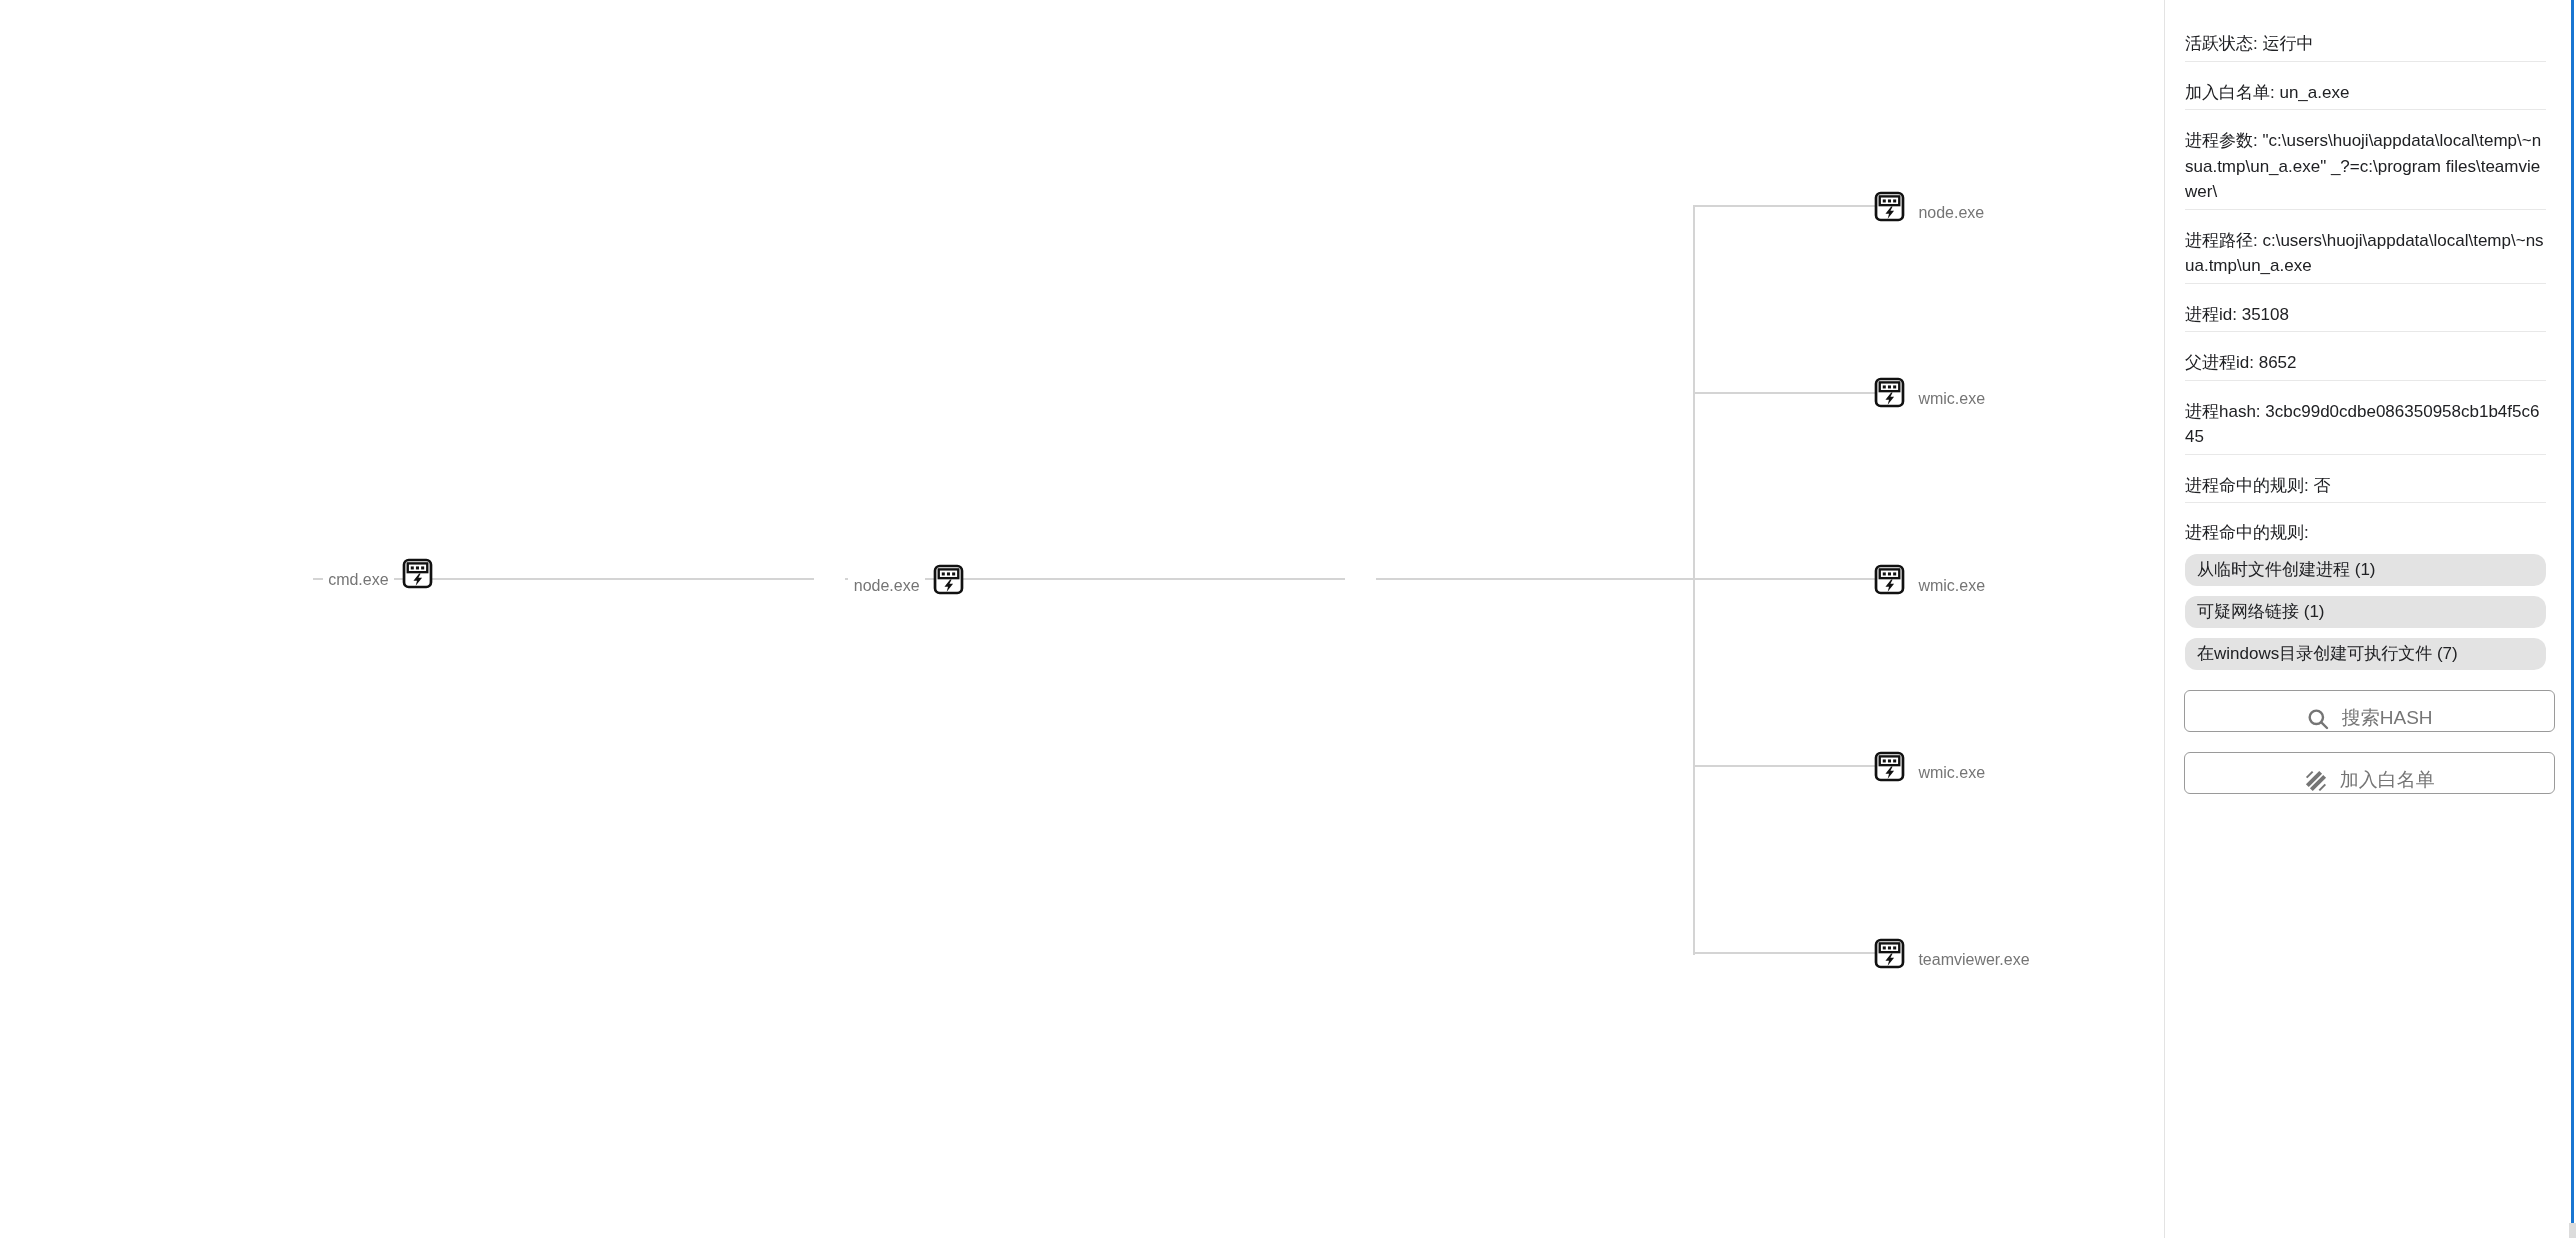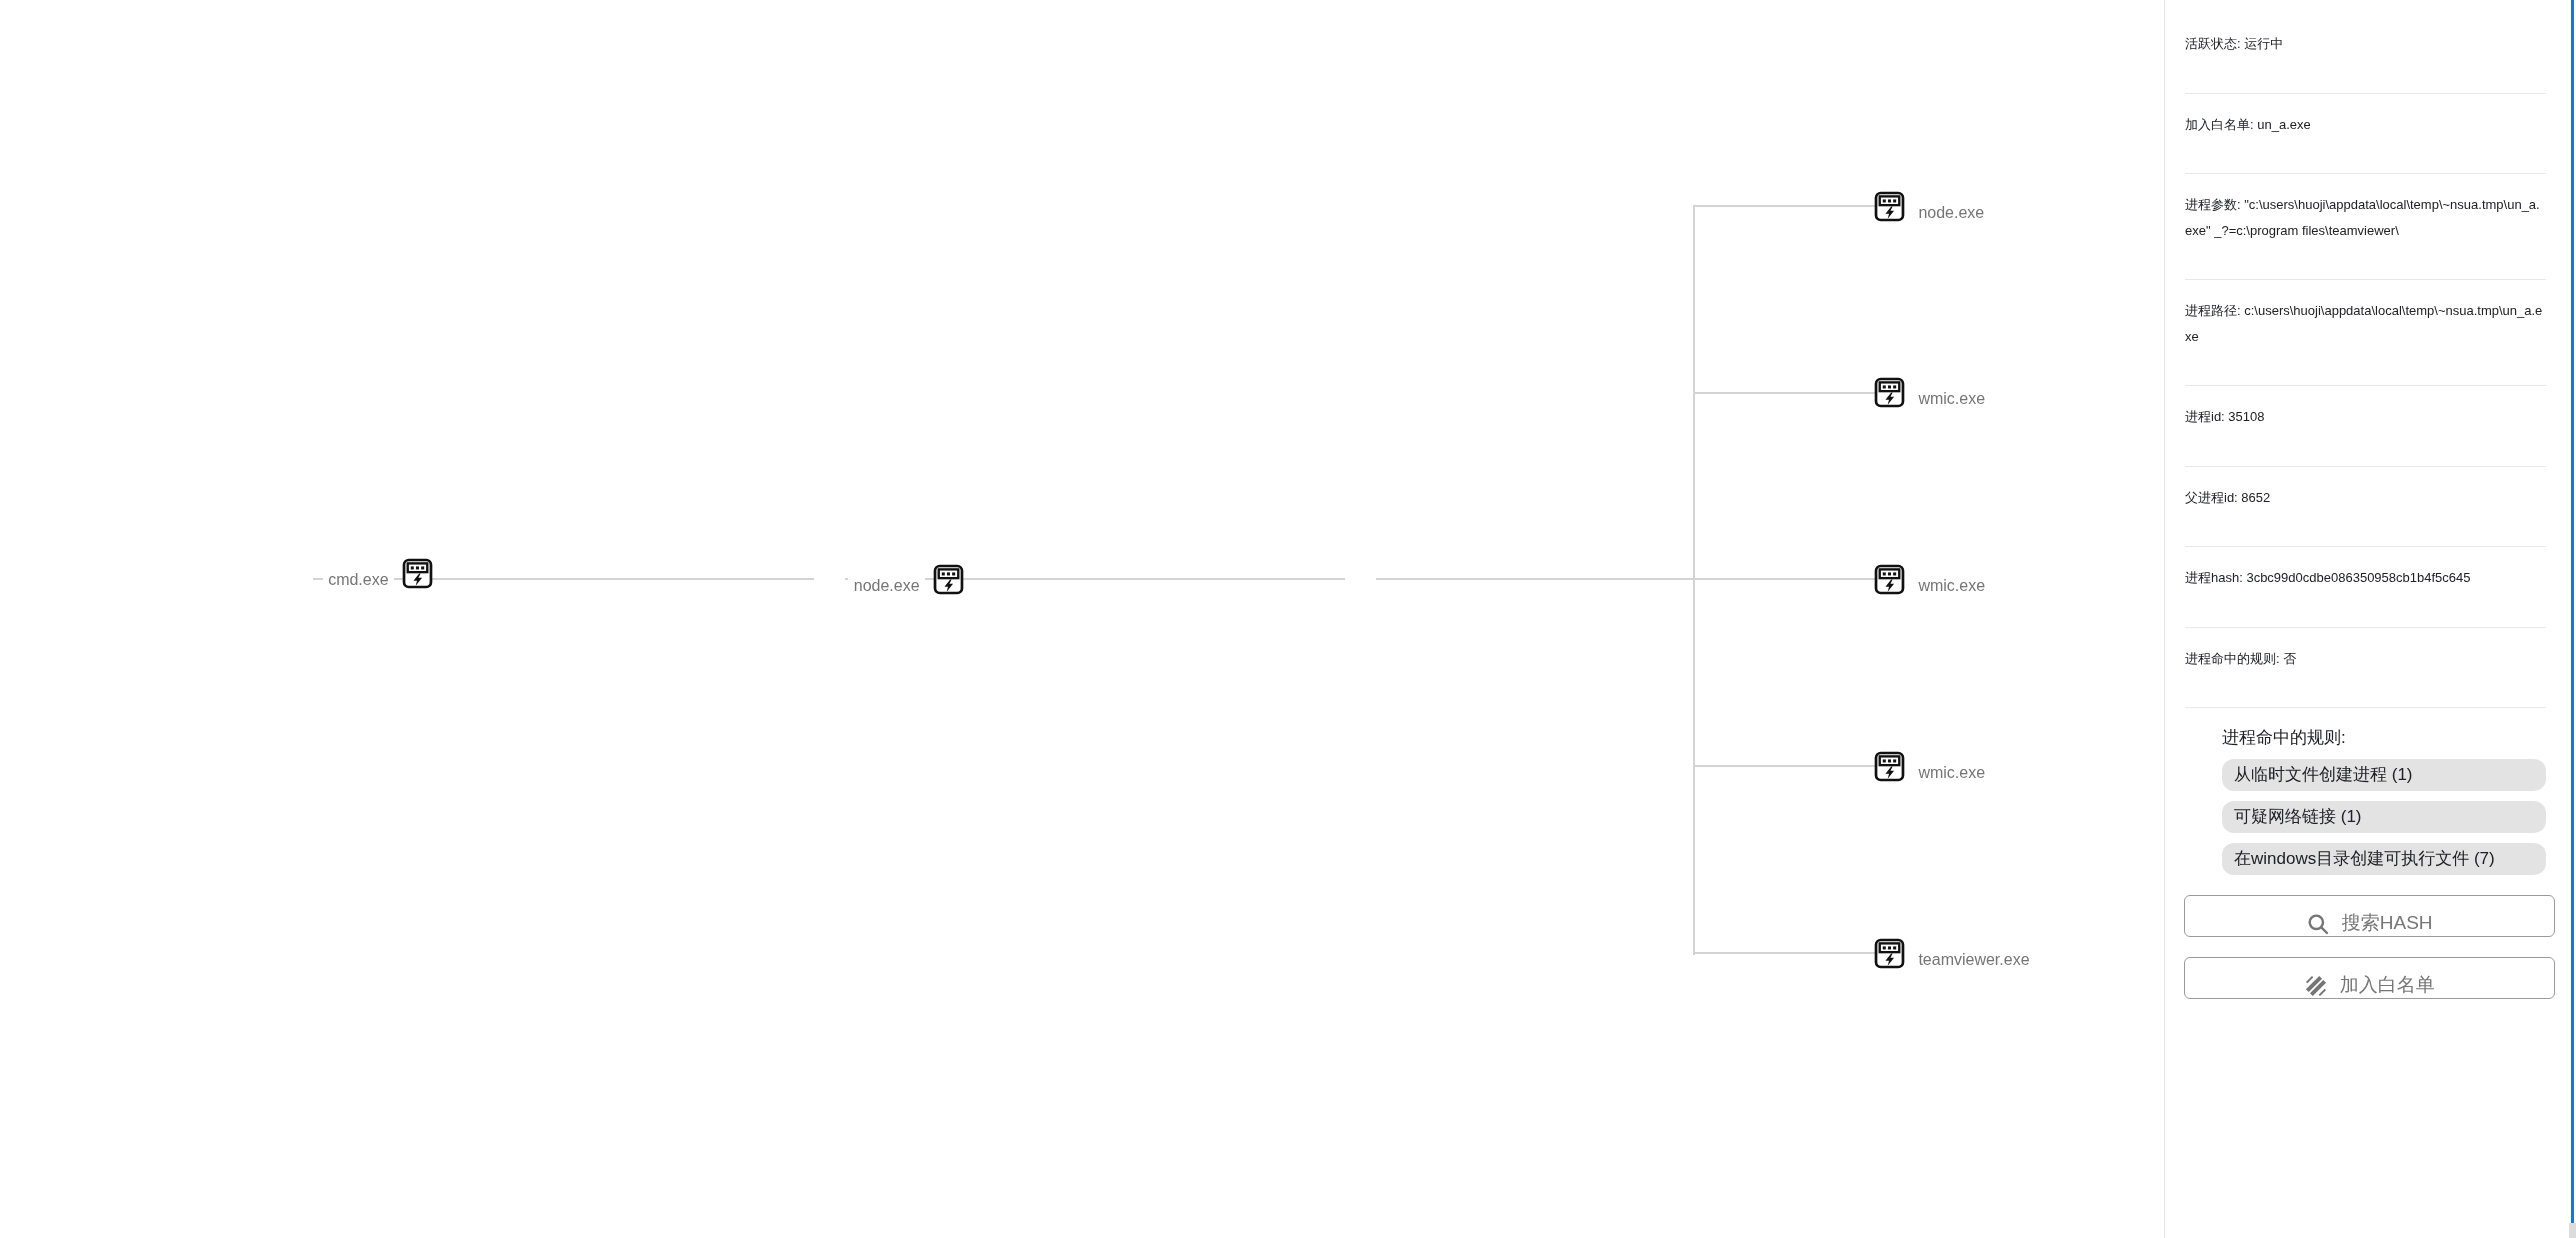--- a/index.html
+++ b/index.html
@@ -18,23 +18,23 @@
   .tnode svg { flex:0 0 auto; display:block; }
   .n-cmd      { right:1731px; top:558px; }
   .n-node     { right:1200px; top:564px; }
   
   .child { left:1874px; }
   .c0 { top:191px; } .c1 { top:377px; } .c2 { top:564px; } .c3 { top:751px; } .c4 { top:938px; }
 
   
   .panel { position:absolute; left:2164px; top:0; width:412px; height:1239px;
            border-left:1.3px solid #e3e3e3; background:#fff; padding:13.4px 30px 0 20px; }
-  .prow { padding:18px 0 36px 0; border-bottom:0.7px solid #e8e8e8;
-          font-size:13px; line-height:25.5px; color:#202124; word-break:break-all; }
-  .rules { padding-top:18px; font-size:17px; color:#202124;margin-left:37px; }
+  .prow { padding:18px 0 4px 0; border-bottom:0.7px solid #e8e8e8;
+          font-size:17px; line-height:25.5px; color:#202124; word-break:break-all; }
+  .rules { padding-top:18px; font-size:17px; color:#202124; }
   .chip { margin-top:10px; height:32px; line-height:32px; background:#e3e3e3; border-radius:12px;
           padding-left:12px; font-size:17px; color:#202124; overflow:hidden; white-space:nowrap; cursor:pointer; }
   .pbtn { margin-top:20px; height:42px; width:371px; margin-left:-1.3px; background:#fff;
           border:1.3px solid #9a9a9a; border-radius:6px; display:flex; align-items:flex-end;
           justify-content:center; gap:12px; font-size:19px; color:#757575; cursor:pointer; }
   .pbtn:first-of-type { margin-top:25px; }
   .pbtn svg { display:block; }
 
   
   .scroll-thumb  { position:absolute; right:2px; top:0; width:3.4px; height:1223px; background:#1976d2; z-index:5; }

